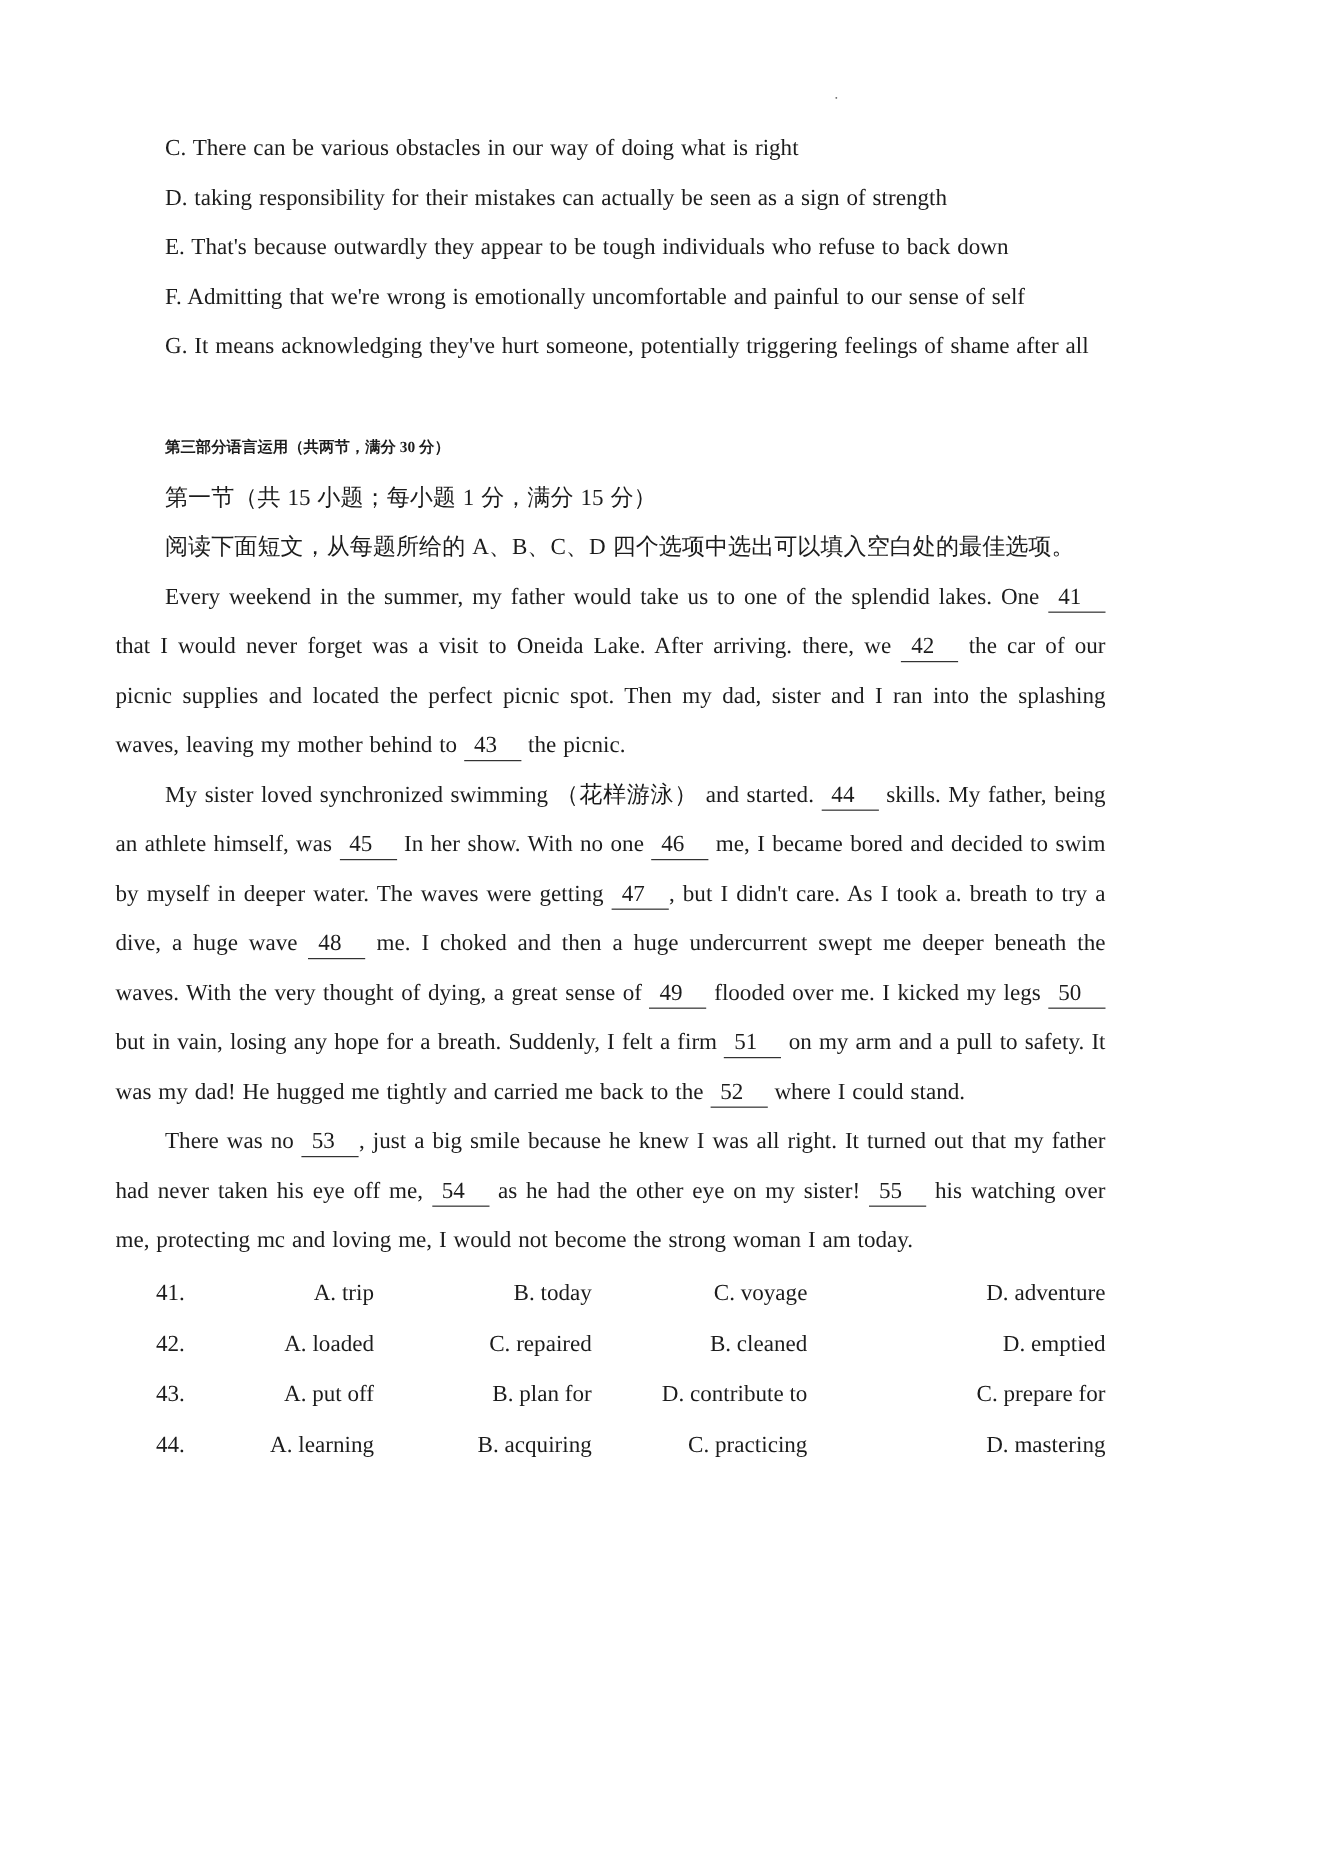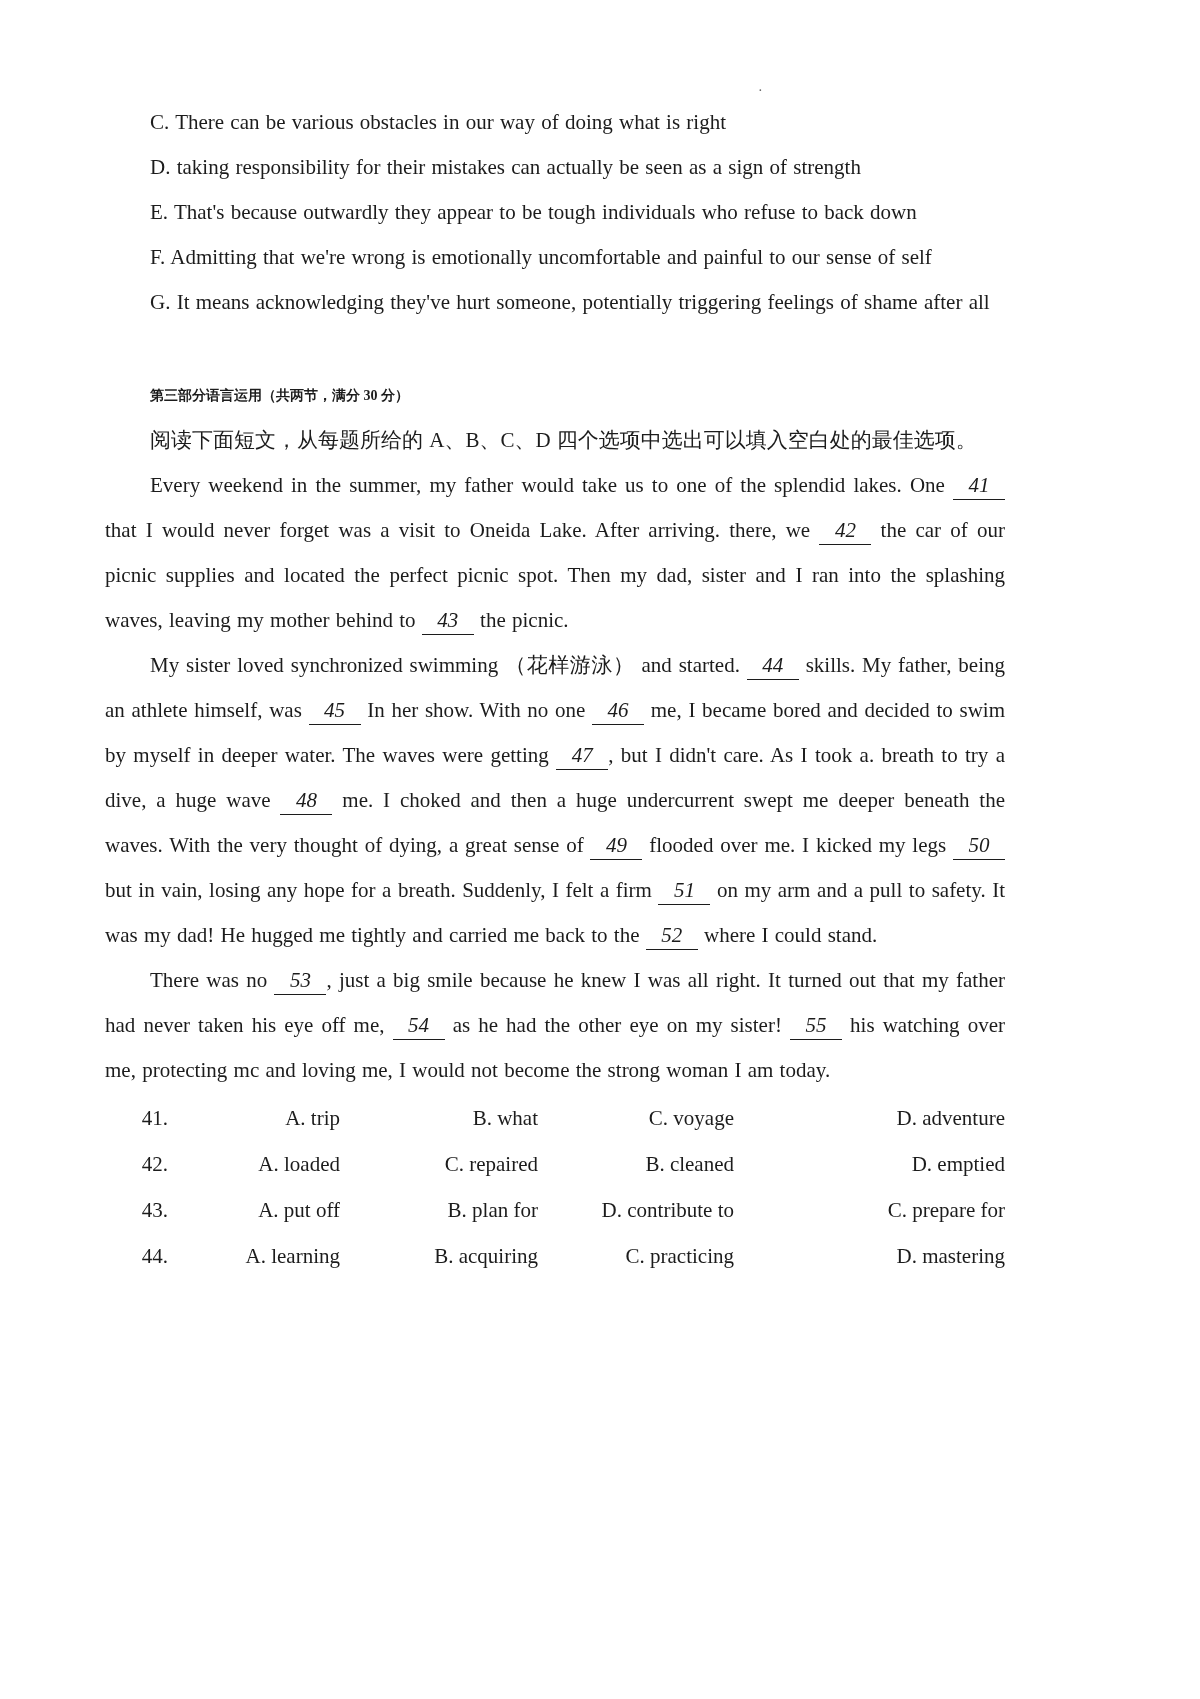--- a/index.html
+++ b/index.html
@@ -13,21 +13,21 @@
   .sheet {
     position: relative;
     width: 1200px;
     height: 1699px;
     background: #ffffff;
     overflow: hidden;
   }
   .content {
     position: absolute;
     left: 105px;
-    top: 100px;
+    top: 112px;
     width: 900px;
   }
   .para {
     margin: 0;
     font-size: 21px;
     line-height: 45px;
     text-align: justify;
     text-indent: 45px;
     word-spacing: 1px;
   }
@@ -37,25 +37,24 @@
     font-size: 14px;
     line-height: 45px;
     font-weight: bold;
     text-indent: 45px;
   }
   .passage { margin: 0; }
   .blank {
     display: inline-block;
     min-width: 34px;
     padding: 0 9px;
-    text-align: center;
+    text-align: left;
     text-indent: 0;
     border-bottom: 1.6px solid #1c1c1c;
     line-height: 28px;
-    font-style: italic;
   }
   .questions {
     margin-top: 2px;
     text-align: right;
   }
   .q-row {
     display: grid;
     grid-template-columns: 63px 172px 198px 196px 1fr;
     font-size: 21px;
     line-height: 46px;
@@ -81,34 +80,35 @@
     <div id="gap-options">
         <p class="para opt-item">C. There can be various obstacles in our way of doing what is right</p>
         <p class="para opt-item">D. taking responsibility for their mistakes can actually be seen as a sign of strength</p>
         <p class="para opt-item">E. That's because outwardly they appear to be tough individuals who refuse to back down</p>
         <p class="para opt-item">F. Admitting that we're wrong is emotionally uncomfortable and painful to our sense of self</p>
         <p class="para opt-item">G. It means acknowledging they've hurt someone, potentially triggering feelings of shame after all</p>
       </div>
 
     <h2 class="section-heading">第三部分语言运用（共两节，满分 30 分）</h2>
 
+    <p class="para">第一节（共 15 小题；每小题 1 分，满分 15 分）</p>
 
     <p class="para">阅读下面短文，从每题所给的 A、B、C、D 四个选项中选出可以填入空白处的最佳选项。</p>
 
     <div class="passage" id="cloze-passage">
         <p class="para">Every weekend in the summer, my father would take us to one of the splendid lakes. One <span class="blank">41</span> that I would never forget was a visit to Oneida Lake. After arriving. there, we <span class="blank">42</span> the car of our picnic supplies and located the perfect picnic spot. Then my dad, sister and I ran into the splashing waves, leaving my mother behind to <span class="blank">43</span> the picnic.</p>
         <p class="para">My sister loved synchronized swimming （花样游泳） and started. <span class="blank">44</span> skills. My father, being an athlete himself, was <span class="blank">45</span> In her show. With no one <span class="blank">46</span> me, I became bored and decided to swim by myself in deeper water. The waves were getting <span class="blank">47</span>, but I didn't care. As I took a. breath to try a dive, a huge wave <span class="blank">48</span> me. I choked and then a huge undercurrent swept me deeper beneath the waves. With the very thought of dying, a great sense of <span class="blank">49</span> flooded over me. I kicked my legs <span class="blank">50</span> but in vain, losing any hope for a breath. Suddenly, I felt a firm <span class="blank">51</span> on my arm and a pull to safety. It was my dad! He hugged me tightly and carried me back to the <span class="blank">52</span> where I could stand.</p>
         <p class="para">There was no <span class="blank">53</span>, just a big smile because he knew I was all right. It turned out that my father had never taken his eye off me, <span class="blank">54</span> as he had the other eye on my sister! <span class="blank">55</span> his watching over me, protecting mc and loving me, I would not become the strong woman I am today.</p>
       </div>
 
     <div class="questions" id="questions">
         <div class="q-row">
           <span class="q-cell">41.</span>
           <span class="q-cell">A. trip</span>
-          <span class="q-cell">B. what</span>
+          <span class="q-cell">B. today</span>
           <span class="q-cell">C. voyage</span>
           <span class="q-cell">D. adventure</span>
         </div>
         <div class="q-row">
           <span class="q-cell">42.</span>
           <span class="q-cell">A. loaded</span>
           <span class="q-cell">C. repaired</span>
           <span class="q-cell">B. cleaned</span>
           <span class="q-cell">D. emptied</span>
         </div>

